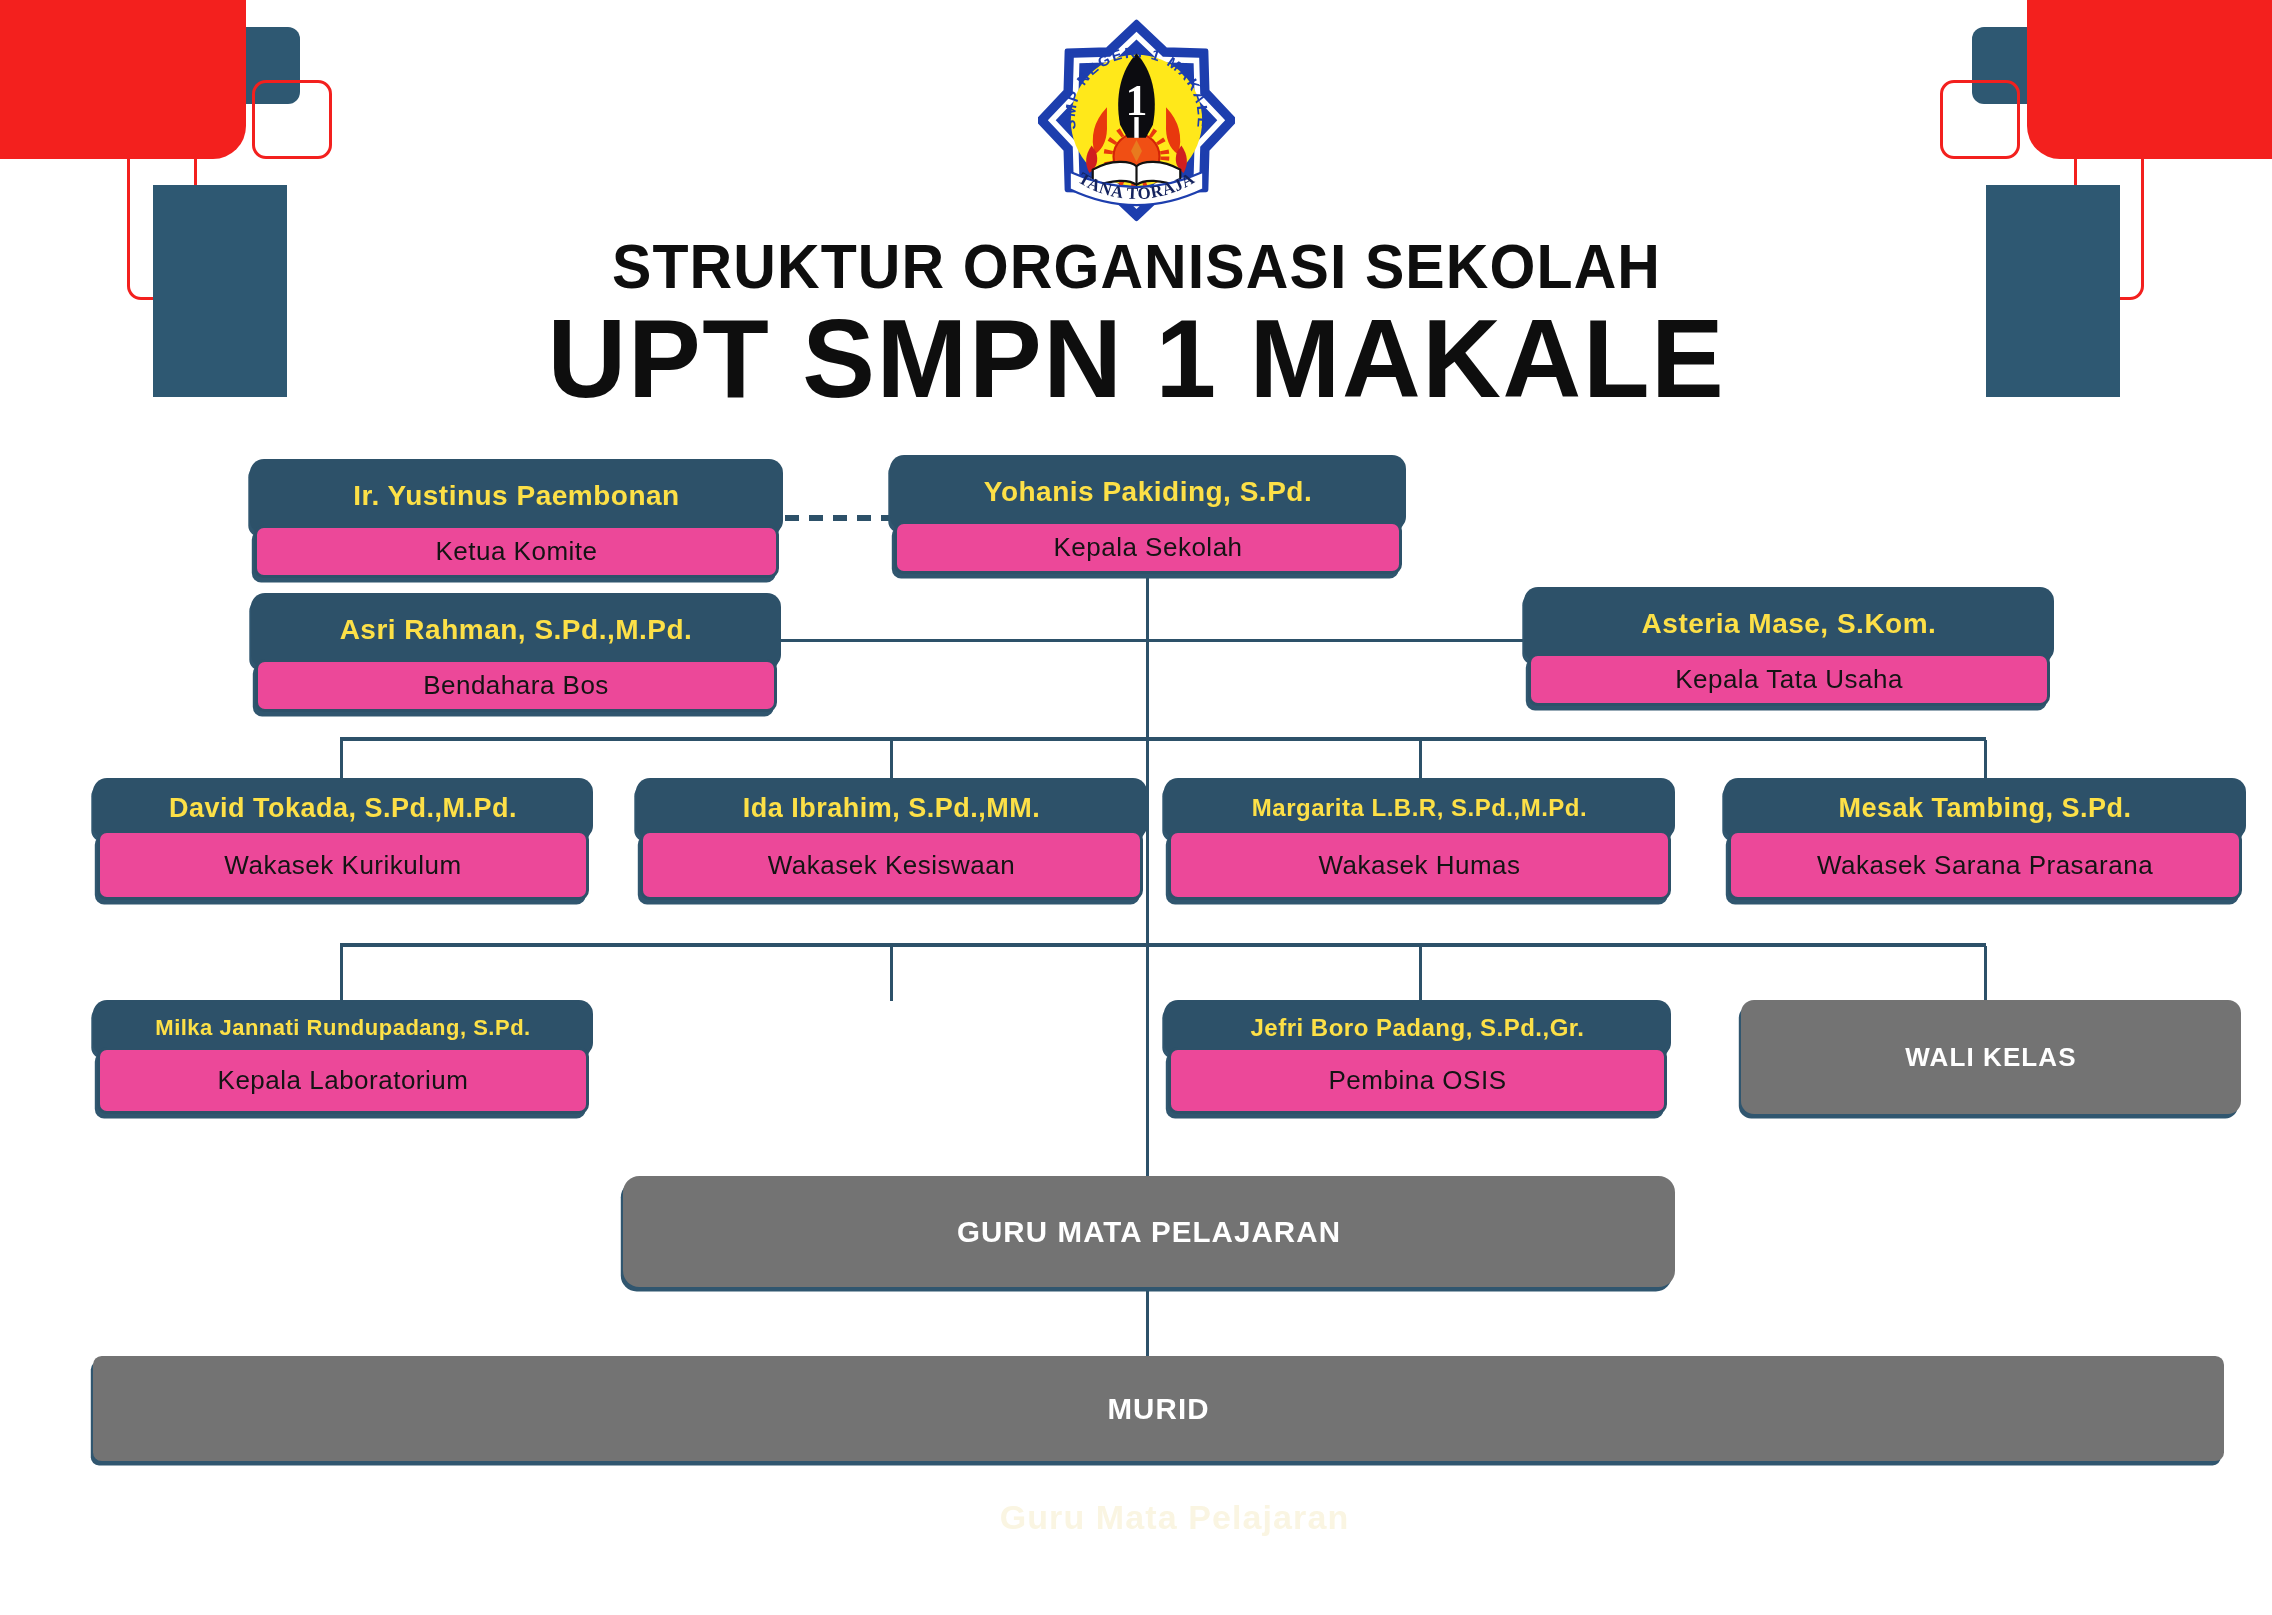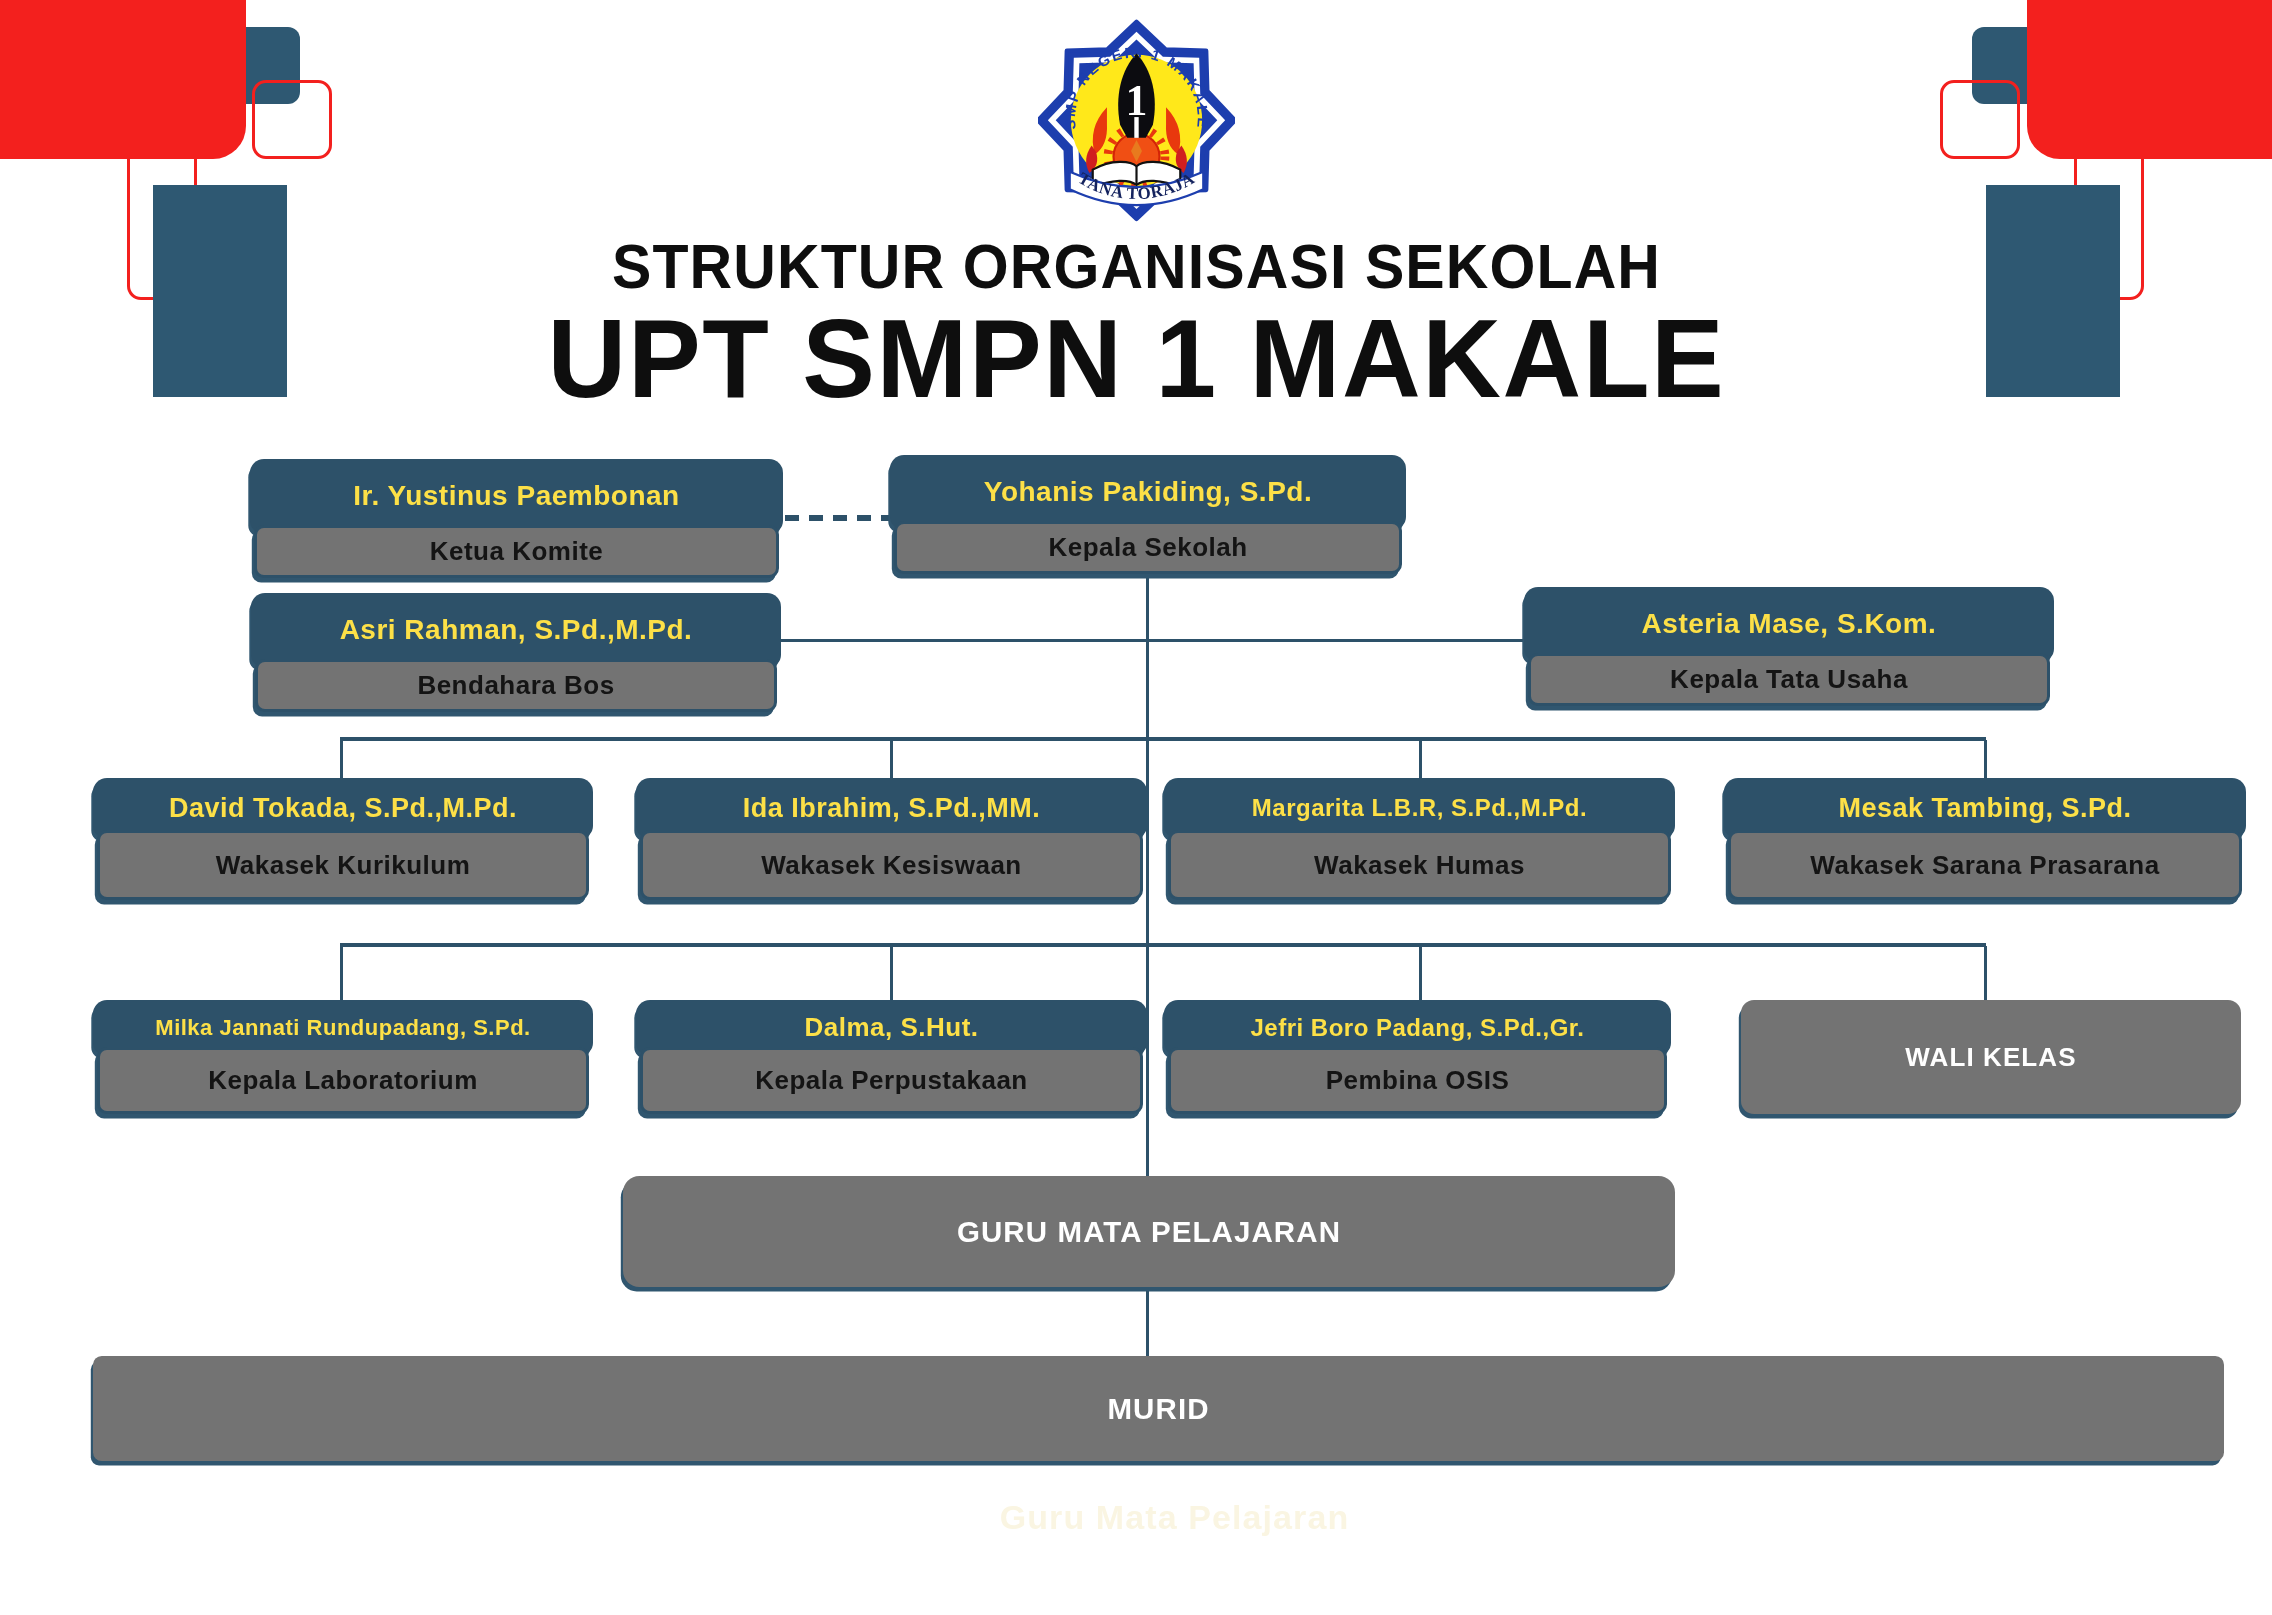--- a/index.html
+++ b/index.html
@@ -28,24 +28,24 @@
   .logo{position:absolute;left:1038px;top:15.3px;width:197px;height:214px;}
   
   .node{position:absolute;}
   .node-head{
     position:relative;z-index:2;background:#2d5169;border-radius:14px 14px 12px 12px;
     display:flex;align-items:center;justify-content:center;
     color:#fde047;font-weight:bold;letter-spacing:0.5px;
     box-shadow:-2.2px 4.4px 0 -0.5px #30566f;
   }
   .node-body{
-    position:relative;z-index:3;background:#737373;border:3.3px solid #2d5169;border-radius:9.8px;
+    position:relative;z-index:3;background:#ec4899;border:3.3px solid #2d5169;border-radius:9.8px;
     margin:-7.6px 3.8px 0 3.8px;
     display:flex;align-items:center;justify-content:center;
-    color:#141414;font-weight:bold;letter-spacing:0.5px;
+    color:#141414;font-weight:normal;letter-spacing:0.5px;
     box-shadow:-2.7px 4.9px 0 -0.5px #30566f;
   }
   .r12 .node-head{height:74px;font-size:28px;}
   .r12 .node-body{height:47px;font-size:26px;}
   .r3 .node-head{height:60px;font-size:27px;}
   .r3 .node-body{height:64px;font-size:26px;}
   .r4 .node-head{height:55px;font-size:26px;}
   .r4 .node-body{height:61px;font-size:26px;}
   .fs-sm .node-head{font-size:24px;}
   .solid{
@@ -181,24 +181,20 @@
   </div>
   <div class="node r3" style="left:1724px;top:778px;width:522px;">
     <div class="node-head">Mesak Tambing, S.Pd.</div>
     <div class="node-body">Wakasek Sarana Prasarana</div>
   </div>
 
   <div class="node r4 fs-sm" style="left:93px;top:1000px;width:500px;">
     <div class="node-head" style="font-size:22px;">Milka Jannati Rundupadang, S.Pd.</div>
     <div class="node-body">Kepala Laboratorium</div>
   </div>
-  <div class="node r4" style="left:636px;top:1000px;width:511px;">
-    <div class="node-head">Dalma, S.Hut.</div>
-    <div class="node-body">Kepala Perpustakaan</div>
-  </div>
   <div class="node r4 fs-sm" style="left:1164px;top:1000px;width:507px;">
     <div class="node-head">Jefri Boro Padang, S.Pd.,Gr.</div>
     <div class="node-body">Pembina OSIS</div>
   </div>
   <div class="solid" style="left:1741px;top:1000px;width:500px;height:114px;border-radius:13px;font-size:26px;">WALI KELAS</div>
 
   <div class="solid" style="left:623px;top:1176px;width:1052px;height:111px;border-radius:16.4px;font-size:29.5px;">GURU MATA PELAJARAN</div>
   <div class="solid" style="left:93px;top:1356px;width:2131px;height:105px;border-radius:8.7px;font-size:29.5px;">MURID</div>
 
   <div class="ghost">Guru Mata Pelajaran</div>

